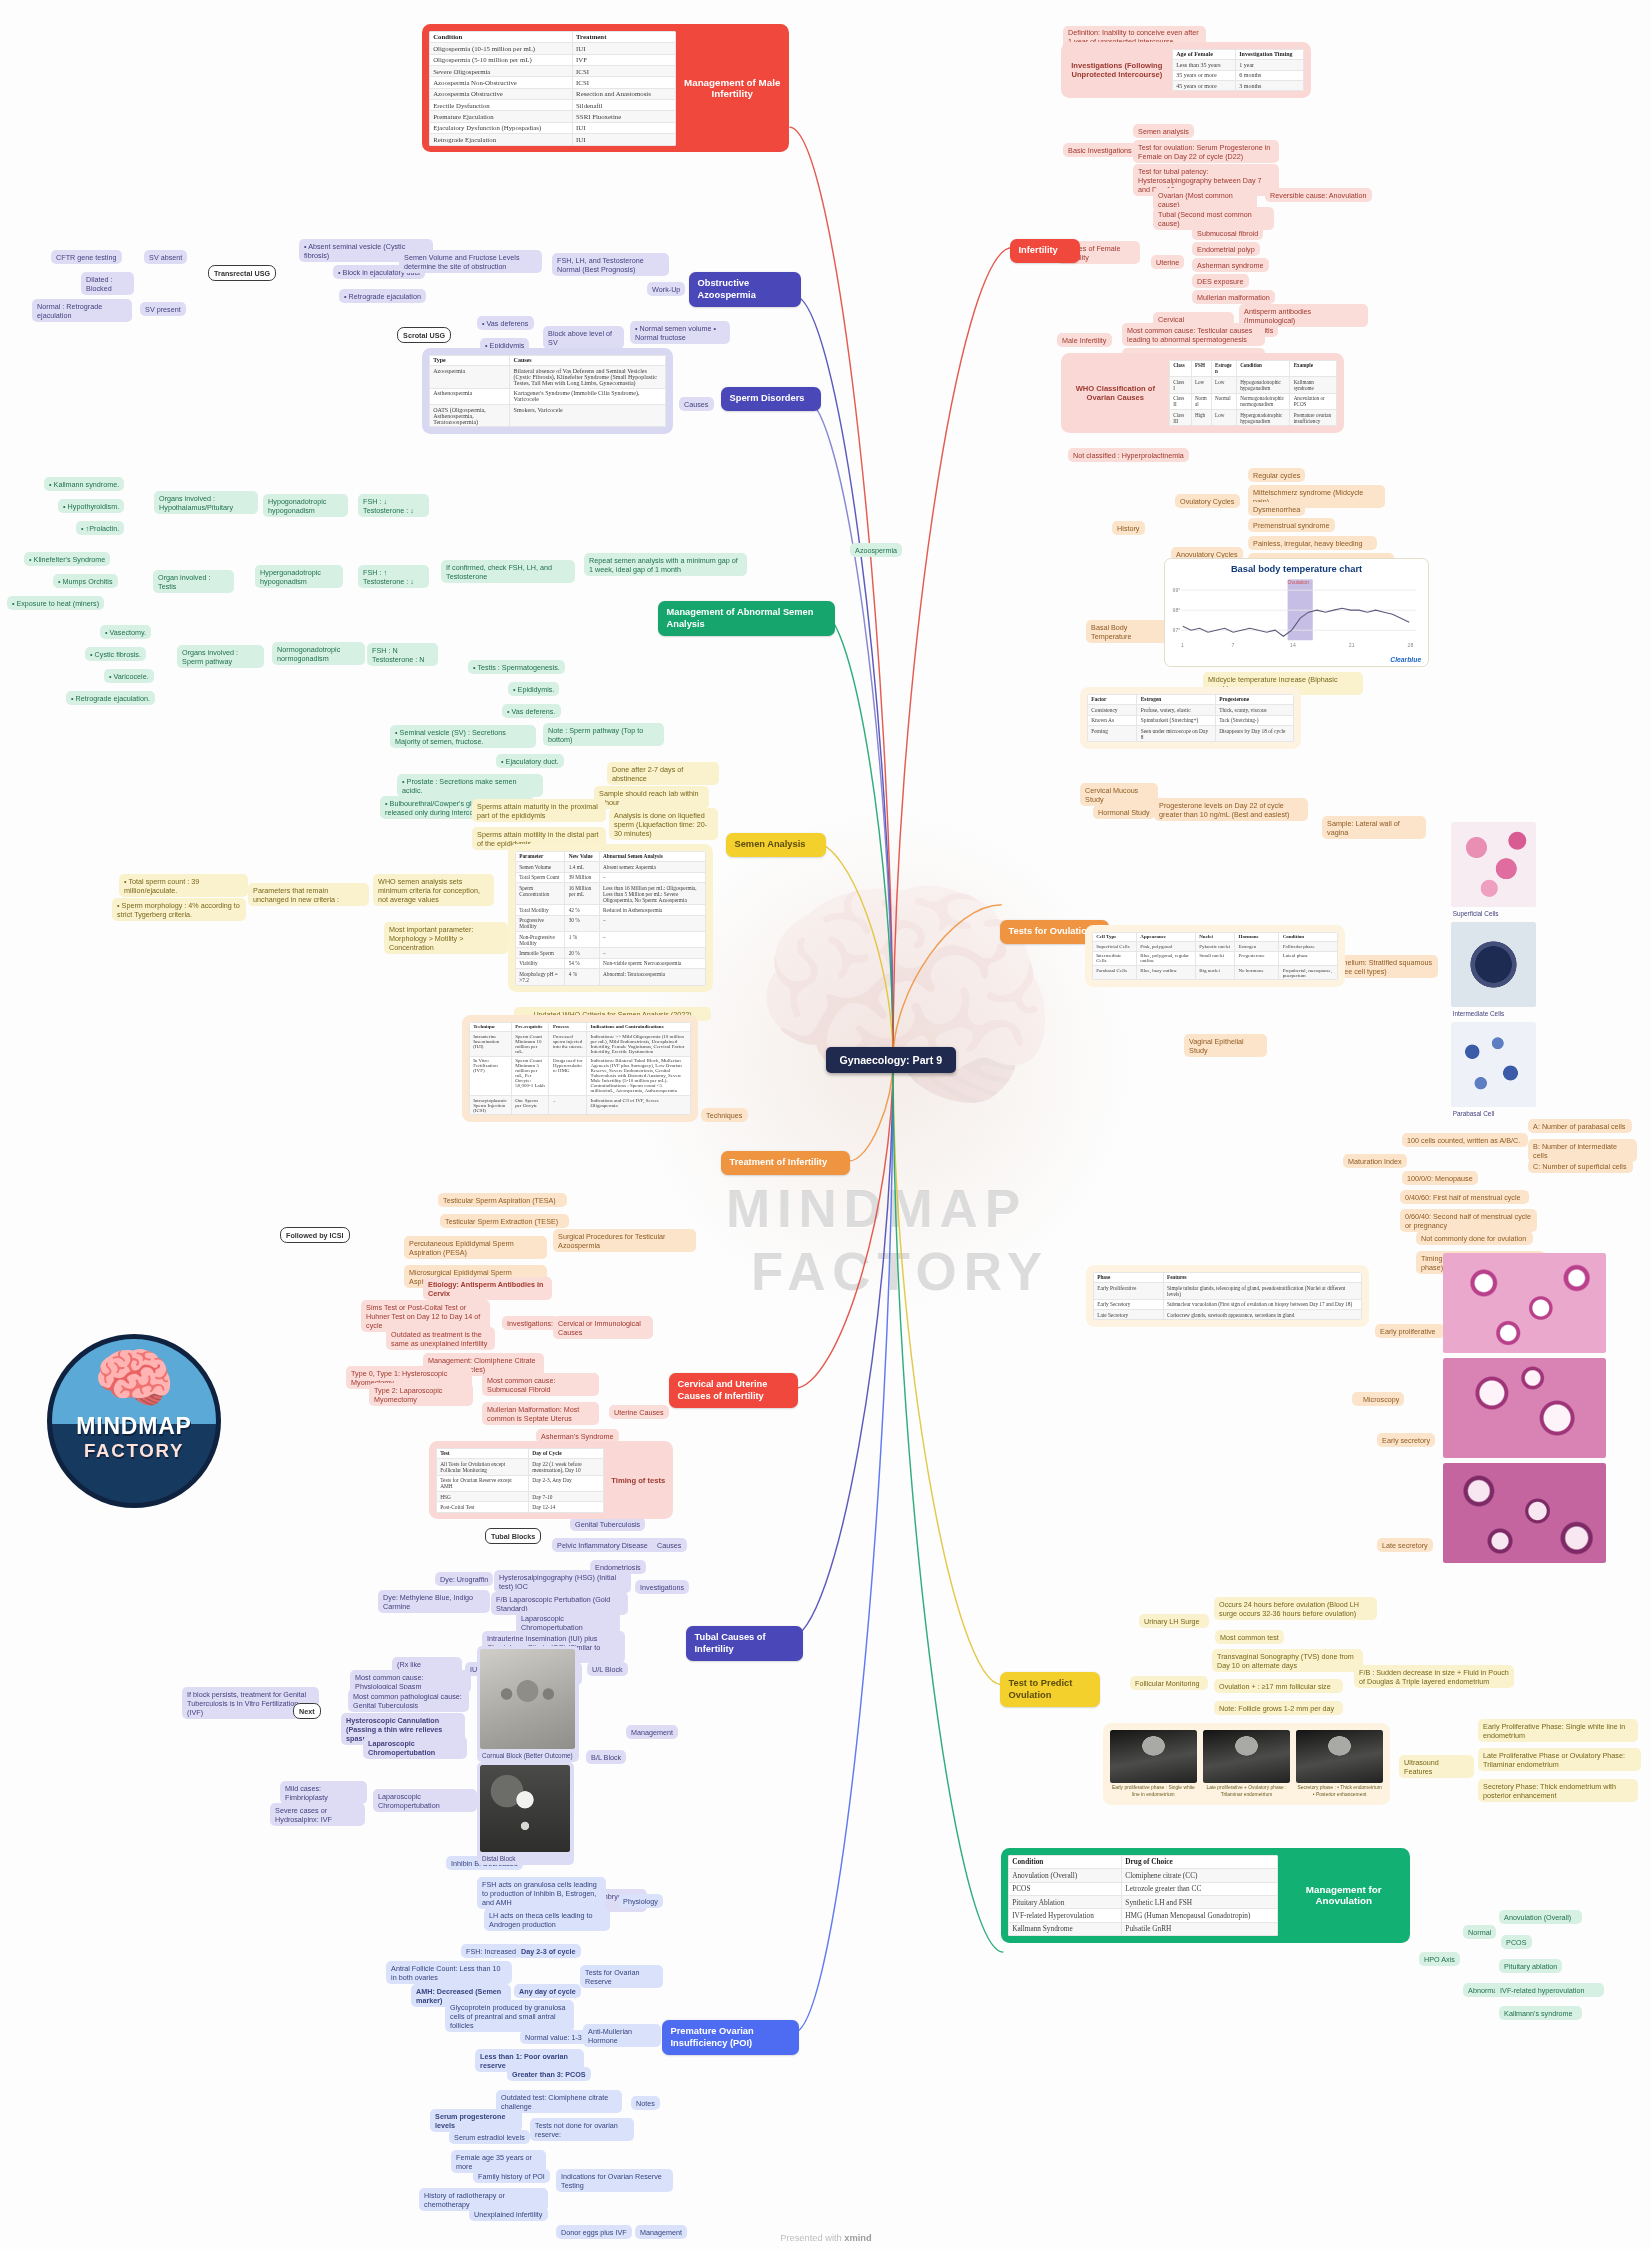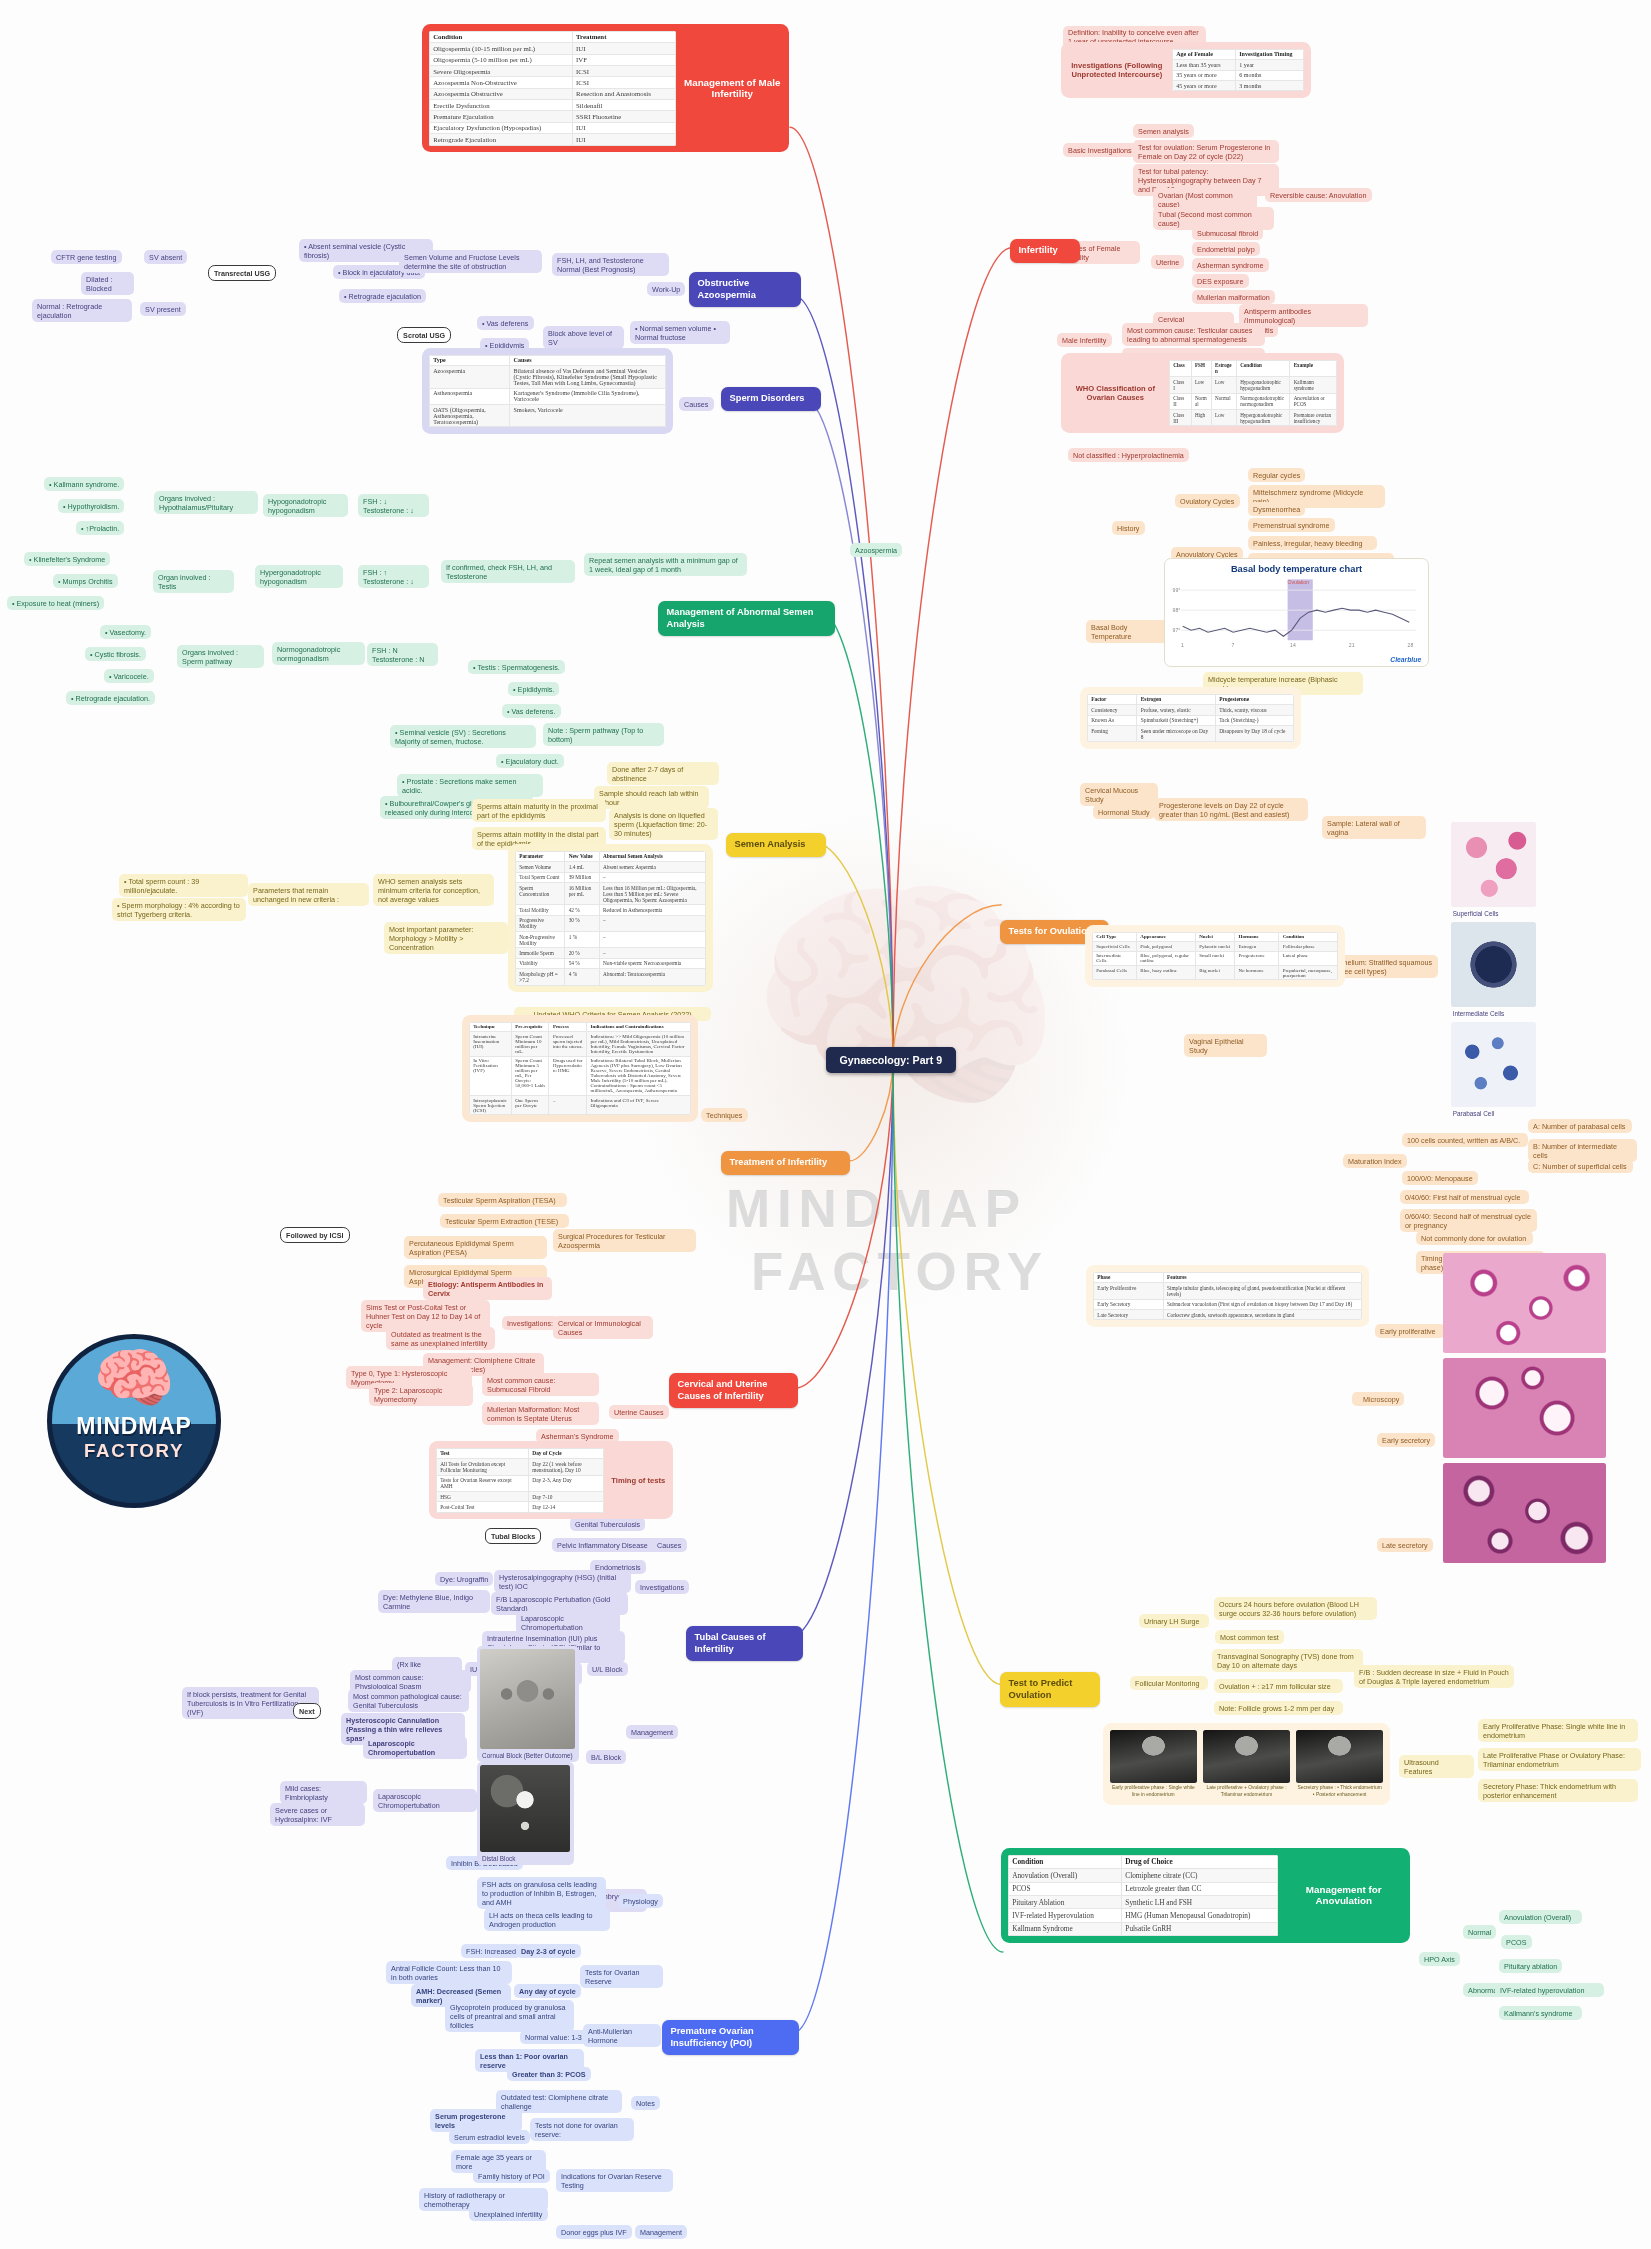--- a/index.html
+++ b/index.html
@@ -146,20 +146,24 @@
   <div class="wm" style="left:751px;top:1241px;font-size:53px;">FACTORY</div>
 
   <div class="center-node">Gynaecology: Part 9</div>
 
   <div class="logo">
     <span class="logo-brain">🧠</span>
     <span class="logo-l1">MINDMAP</span>
     <span class="logo-l2">FACTORY</span>
   </div>
 
+  <div class="footer">
+    <span>Presented with</span>
+    <b>xmind</b>
+  </div>
 <div class="node t-ind" style="left: 51px; top: 250px;">CFTR gene testing</div>
     <div class="node t-ind" style="left: 144px; top: 250px;">SV absent</div>
     <div class="node t-ind" style="left: 81px; top: 272px; width: 53px; max-width: 53px;">Dilated : Blocked</div>
     <div class="node t-ind" style="left: 32px; top: 299px; width: 100px; max-width: 100px;">Normal : Retrograde ejaculation</div>
     <div class="node t-ind" style="left: 140px; top: 302px;">SV present</div>
     <div class="node t-ind k-o" style="left: 208px; top: 265px;">Transrectal USG</div>
     <div class="node t-ind" style="left: 299px; top: 239px; width: 134px; max-width: 134px;">• Absent seminal vesicle (Cystic fibrosis)</div>
     <div class="node t-ind" style="left: 333px; top: 265px;">• Block in ejaculatory duct</div>
     <div class="node t-ind" style="left: 339px; top: 289px;">• Retrograde ejaculation</div>
     <div class="node t-ind" style="left: 399px; top: 250px; width: 143px; max-width: 143px;">Semen Volume and Fructose Levels determine the site of obstruction</div>

